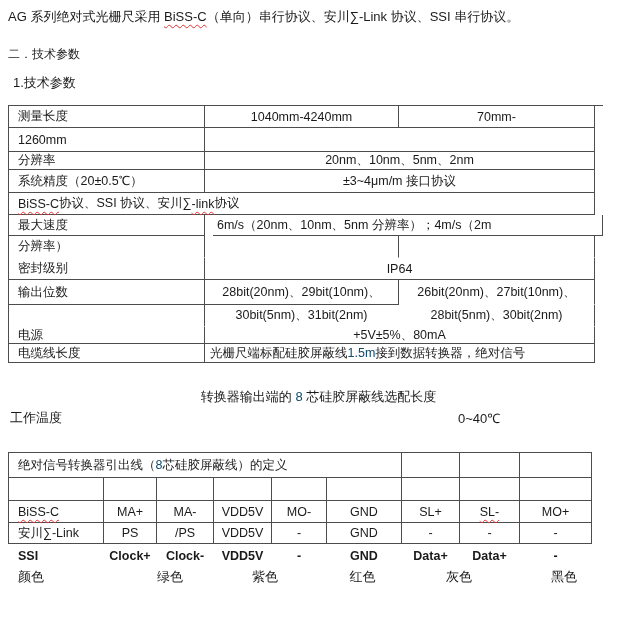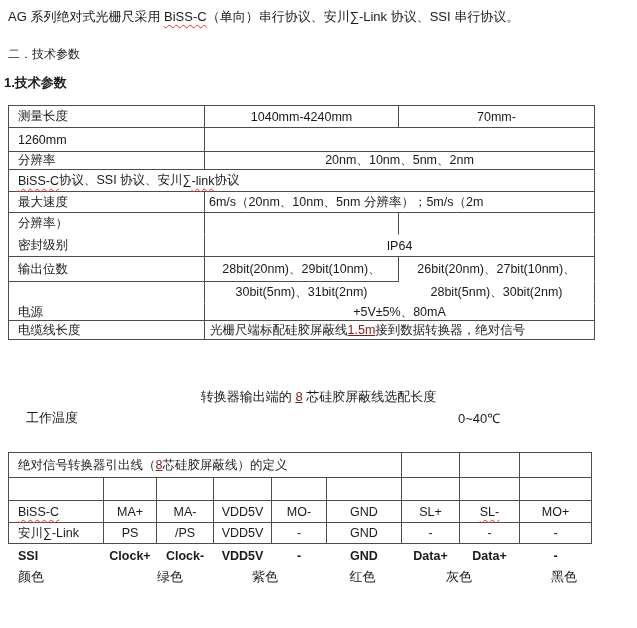--- a/index.html
+++ b/index.html
@@ -25,66 +25,70 @@
   .nbr { border-right-color:transparent; }
   
   .w1{width:196px} .w2{width:194px} .w3{width:196px} .w23{width:390px} .wall{width:586px}
   
   .p1{width:95px}.p2{width:53px}.p3{width:57px}.p4{width:58px}.p5{width:55px}
   .p6{width:75px}.p7{width:58px}.p8{width:60px}.p9{width:72px}.pt{width:393px}
   .plain .c { border-color:transparent; }
   .spell { text-decoration-line:underline; text-decoration-style:wavy;
            text-decoration-color:#e03131; text-decoration-thickness:1px;
            text-underline-offset:3px; }
-  .num { color:#7f1d1d;text-decoration:underline; }
+  .num { color:#0c4a6e; }
   .section-h { font-size:12px; }
   .colors-row .c { font-size:13px; }
 </style>
 </head>
 <body>
 
 <div class="abs nowrap" style="left:8px; top:8px;">
   <span>AG 系列绝对式光栅尺采用 </span><span class="spell">BiSS-C</span><span>（单向）串行协议、安川∑-Link 协议、SSI 串行协议。</span>
 </div>
 
 <div class="abs section-h nowrap" style="left:8px; top:46px;">二．技术参数</div>
-<div class="abs nowrap" style="left:4px; top:74px;font-weight:bold;">1.技术参数</div>
+<div class="abs nowrap" style="left:13px; top:74px;">1.技术参数</div>
 
 <div class="tbl" style="left:8px; top:105px;">
 
 
   <div class="row" style="height:22px;">
     <div class="c l w1">测量长度</div>
     <div class="c w2">1040mm-4240mm</div>
     <div class="c w3">70mm-</div>
   </div>
 
   <div class="row" style="height:24px;">
     <div class="c l w1">1260mm</div>
     <div class="c w23"></div>
   </div>
 
   <div class="row" style="height:18px;">
     <div class="c l w1">分辨率</div>
     <div class="c w23">20nm、10nm、5nm、2nm</div>
   </div>
 
+  <div class="row" style="height:23px;">
+    <div class="c l w1">系统精度（20±0.5℃）</div>
+    <div class="c w23">±3~4μm/m 接口协议</div>
+  </div>
 
   <div class="row" style="height:22px;">
     <div class="c l wall">
       <span class="spell">BiSS-C</span>
         <span> 协议、SSI 协议、安川∑</span>
         <span class="spell">-link</span>
         <span> 协议</span>
     </div>
   </div>
 
-  <div class="row" style="height:21px;">
+  <div class="row" style="height:21px;gap:8px;">
     <div class="c l w1">最大速度</div>
-    <div class="c l w23" style="padding-left:4px;">6m/s（20nm、10nm、5nm 分辨率）；5m/s（2m</div>
+    <div class="c l w23" style="padding-left:4px;">6m/s（20nm、10nm、5nm 分辨率）；4m/s（2m</div>
   </div>
 
   <div class="row" style="height:22px;">
     <div class="c l w1 nbb">分辨率）</div>
     <div class="c w2 nbb"></div>
     <div class="c w3 nbb"></div>
   </div>
 
   <div class="row" style="height:22px;">
     <div class="c l w1">密封级别</div>
@@ -116,21 +120,21 @@
         <span> 接到数据转换器，绝对信号</span>
     </div>
   </div>
 
 </div>
 
 <div class="abs nowrap" style="left:0; top:388px; width:637px; text-align:center;">
   <span>转换器输出端的 </span><span class="num">8</span><span> 芯硅胶屏蔽线选配长度</span>
 </div>
 
-<div class="abs nowrap" style="left:26px; top:409px;">工作温度</div>
+<div class="abs nowrap" style="left:10px; top:409px;">工作温度</div>
 <div class="abs nowrap" style="left:458px; top:409px;">0~40℃</div>
 
 <div class="tbl" style="left:8px; top:452px;">
 
   <div class="row" style="height:25px;">
     <div class="c l pt">
       <span>绝对信号转换器引出线（</span>
         <span class="num">8</span>
         <span> 芯硅胶屏蔽线）的定义</span>
     </div>

